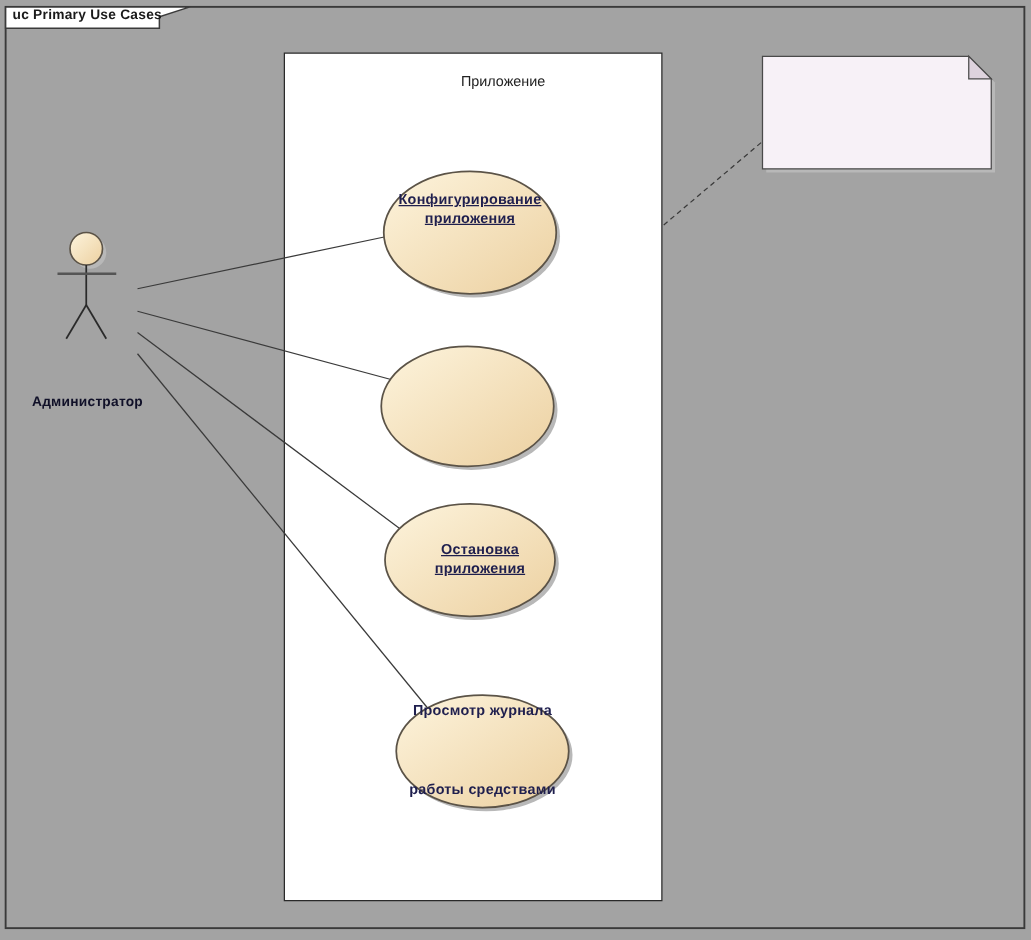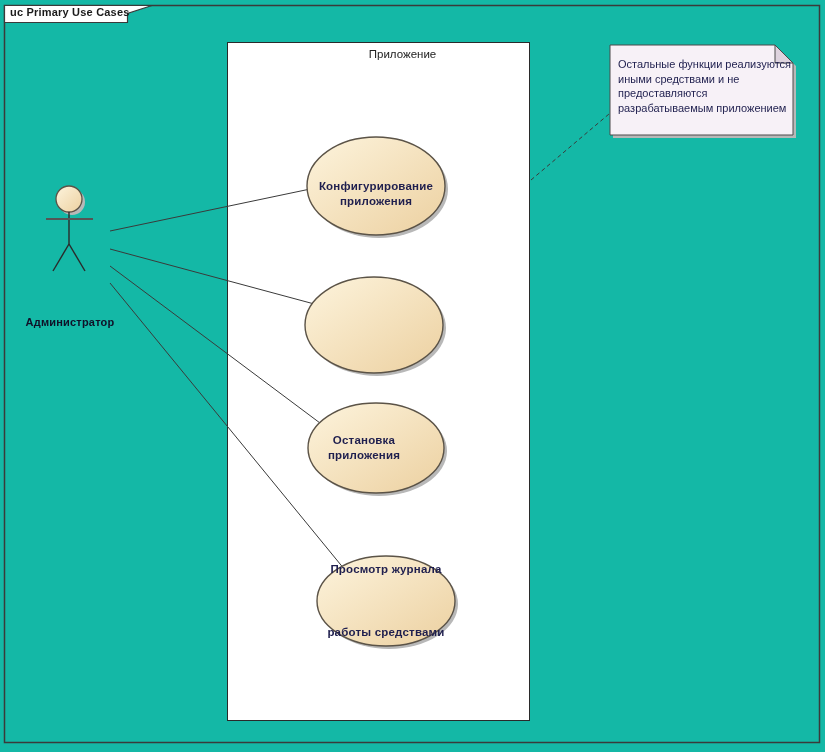--- a/index.html
+++ b/index.html
@@ -1,27 +1,27 @@
 <!DOCTYPE html>
 <html><head>
 <meta charset="utf-8">
 <style>
   html,body{margin:0;padding:0;background:#ffffff;}
-  #stage{position:relative;width:825px;height:752px;background:#14b8a6;overflow:hidden;
+  #stage{position:relative;width:825px;height:752px;background:#a3a3a3;overflow:hidden;
          font-family:"Liberation Sans", sans-serif;}
   #shapes{position:absolute;left:0;top:0;}
   .txt{position:absolute;pointer-events:none;}
   .tab-label{left:10px;top:6px;font-size:11px;font-weight:bold;color:#1a1a1a;letter-spacing:.2px;}
-  .boundary-label{left:227px;top:48px;width:351px;text-align:center;font-size:11.5px;color:#222222;}
+  .boundary-label{left:227px;top:60px;width:351px;text-align:center;font-size:11.5px;color:#222222;}
   .uc-label{display:flex;flex-direction:column;align-items:center;justify-content:center;
             text-align:center;font-size:11.5px;font-weight:bold;color:#1f1f4e;
             line-height:15px;letter-spacing:.2px;}
-  .uc-1{left:307px;top:145px;width:138px;height:98px;}
+  .uc-1{left:307px;top:119px;width:138px;height:98px;text-decoration:underline;}
   .uc-2{left:305px;top:277px;width:138px;height:96px;}
-  .uc-3{left:296px;top:403px;width:136px;height:90px;}
+  .uc-3{left:316px;top:403px;width:136px;height:90px;text-decoration:underline;}
   .uc-4{left:317px;top:556px;width:138px;height:90px;gap:48px;}
   .actor-label{left:10px;top:270px;width:120px;text-align:center;font-size:11px;
                font-weight:bold;color:#101028;letter-spacing:.2px;margin-top:46px;}
   .note-text{left:618px;top:57px;width:172px;font-size:11px;line-height:14.5px;color:#1f1f4e;}
   .note-text div{white-space:nowrap;}
 </style>
 </head>
 <body>
 
 <div id="stage">
@@ -94,20 +94,14 @@
     <div>Остановка</div>
     <div>приложения</div>
   </div>
   <div class="txt uc-label uc-4">
     <div>Просмотр журнала</div>
     <div>работы средствами</div>
   </div>
 
   <div class="txt actor-label">Администратор</div>
 
-  <div class="txt note-text">
-    <div>Остальные функции реализуются</div>
-    <div>иными средствами и не</div>
-    <div>предоставляются</div>
-    <div>разрабатываемым приложением</div>
-  </div>
 
 </div>
 
 </body></html>

